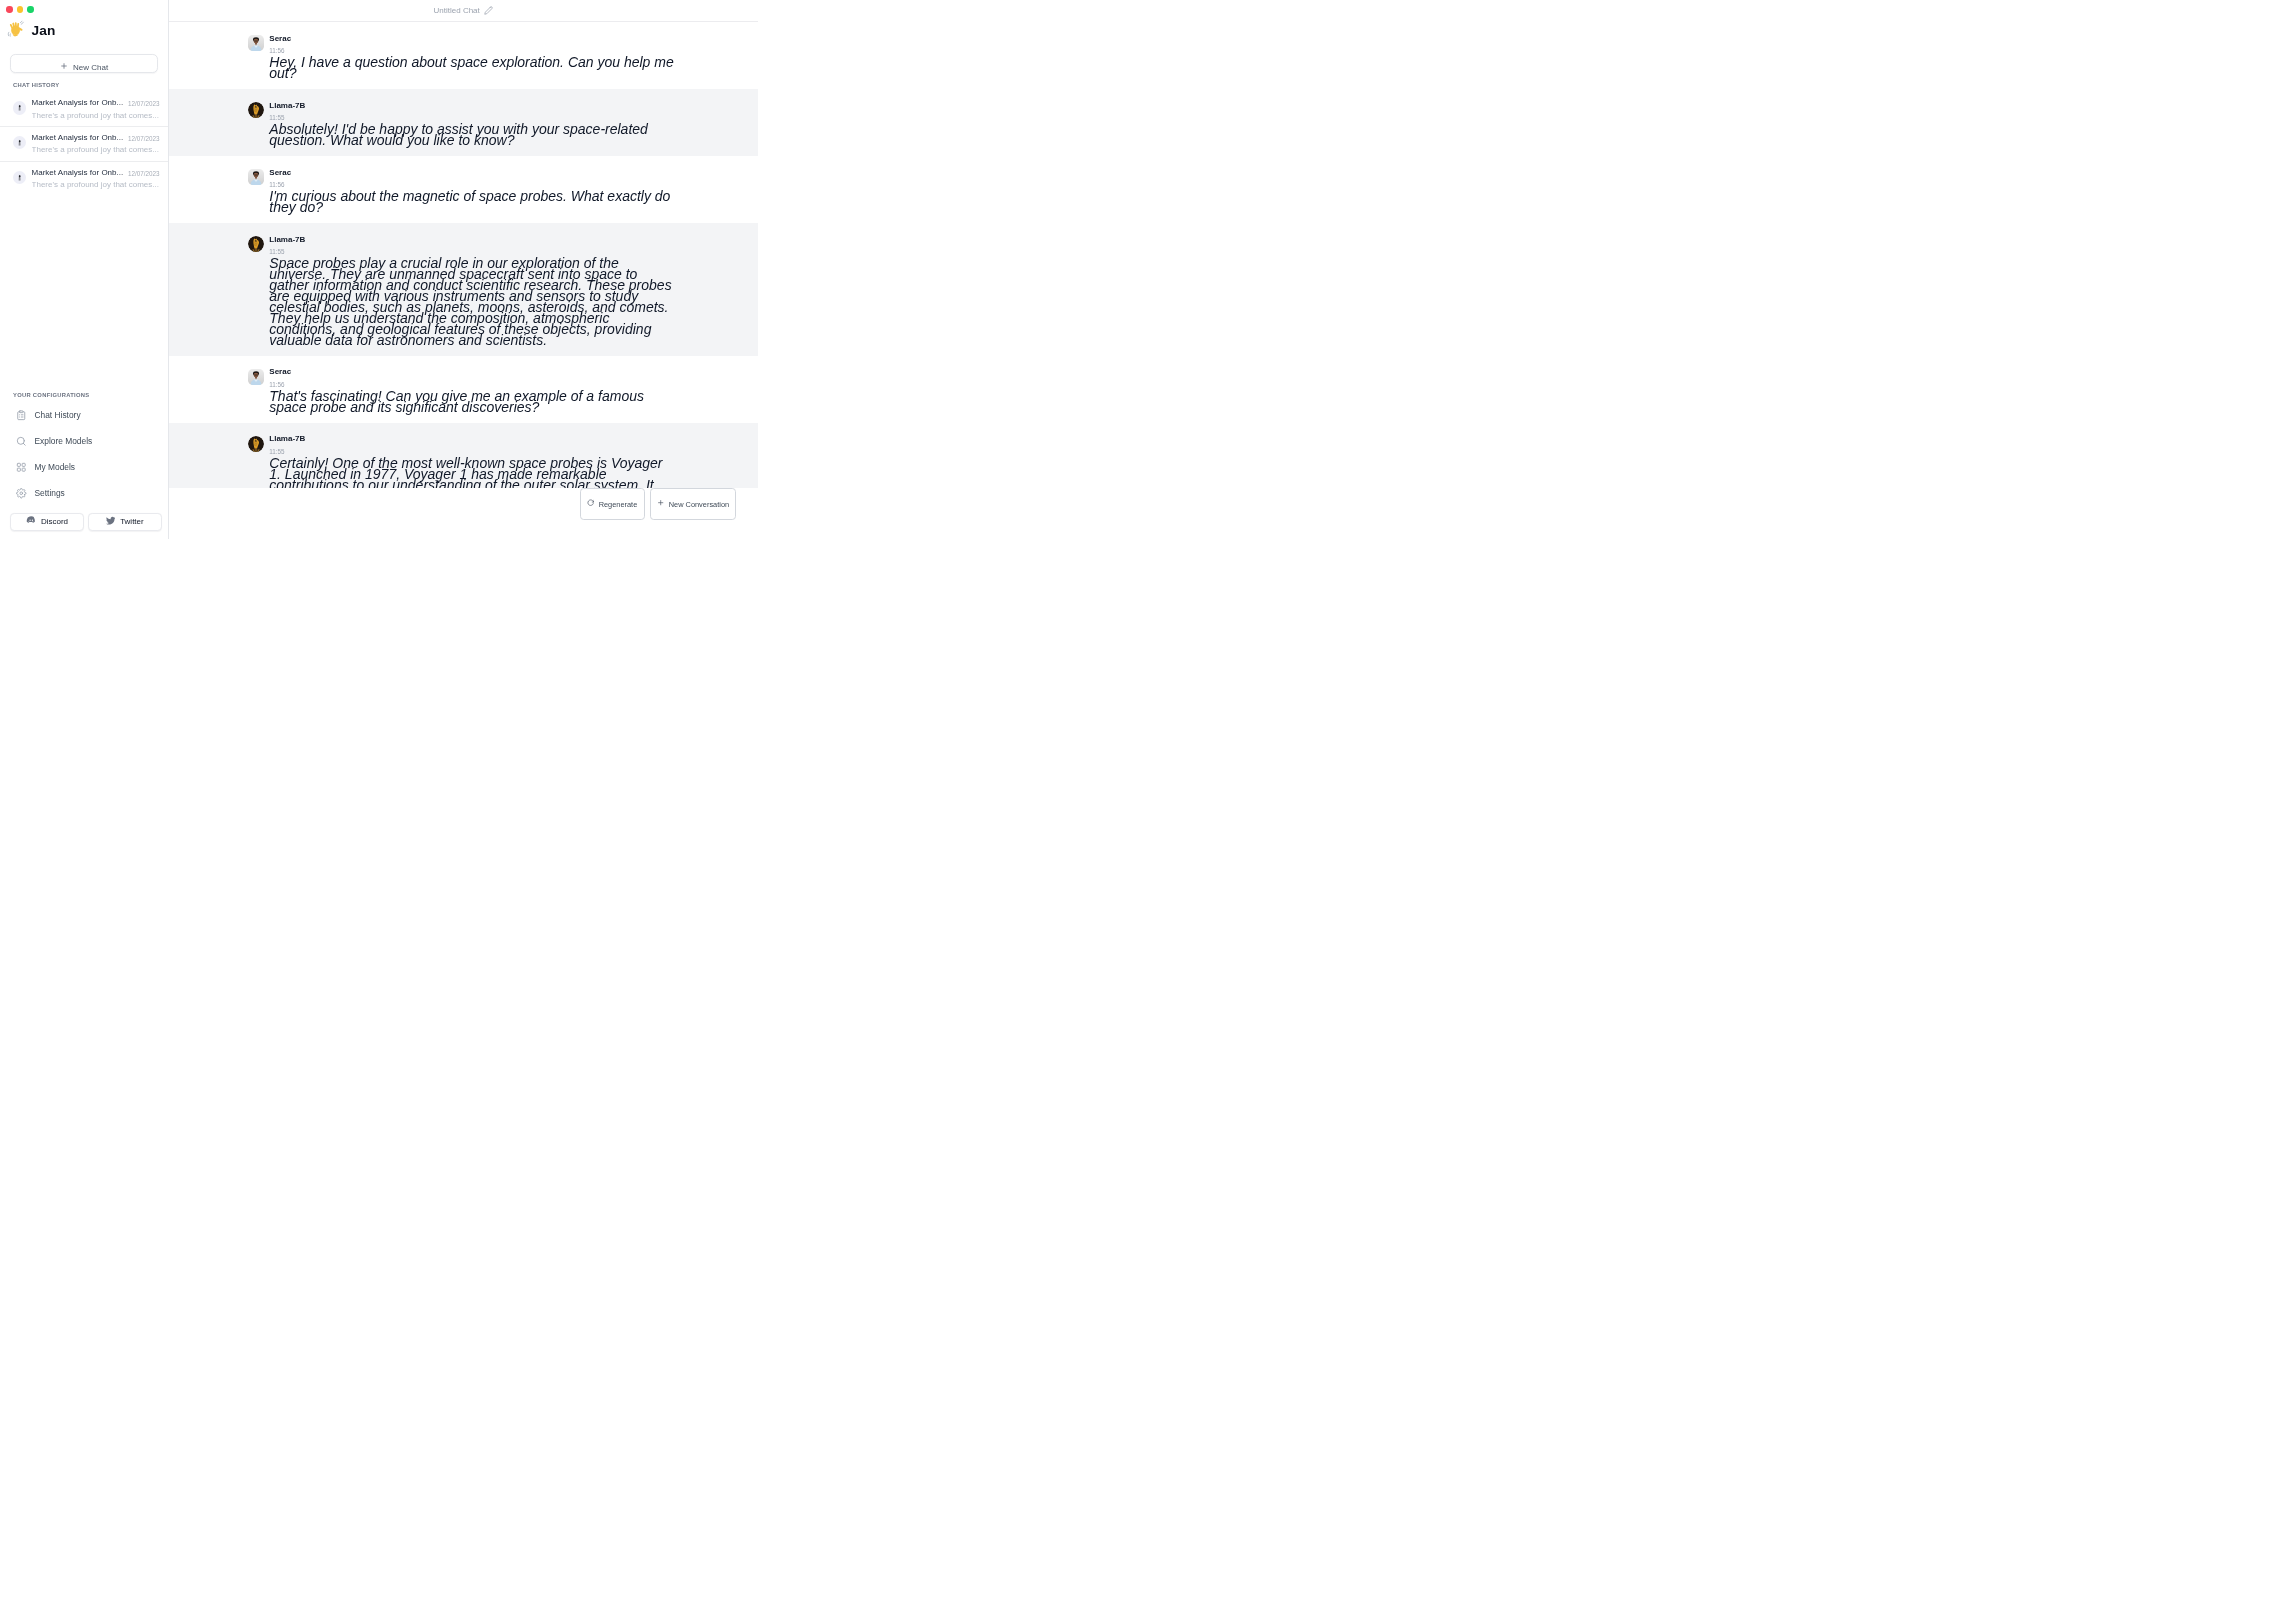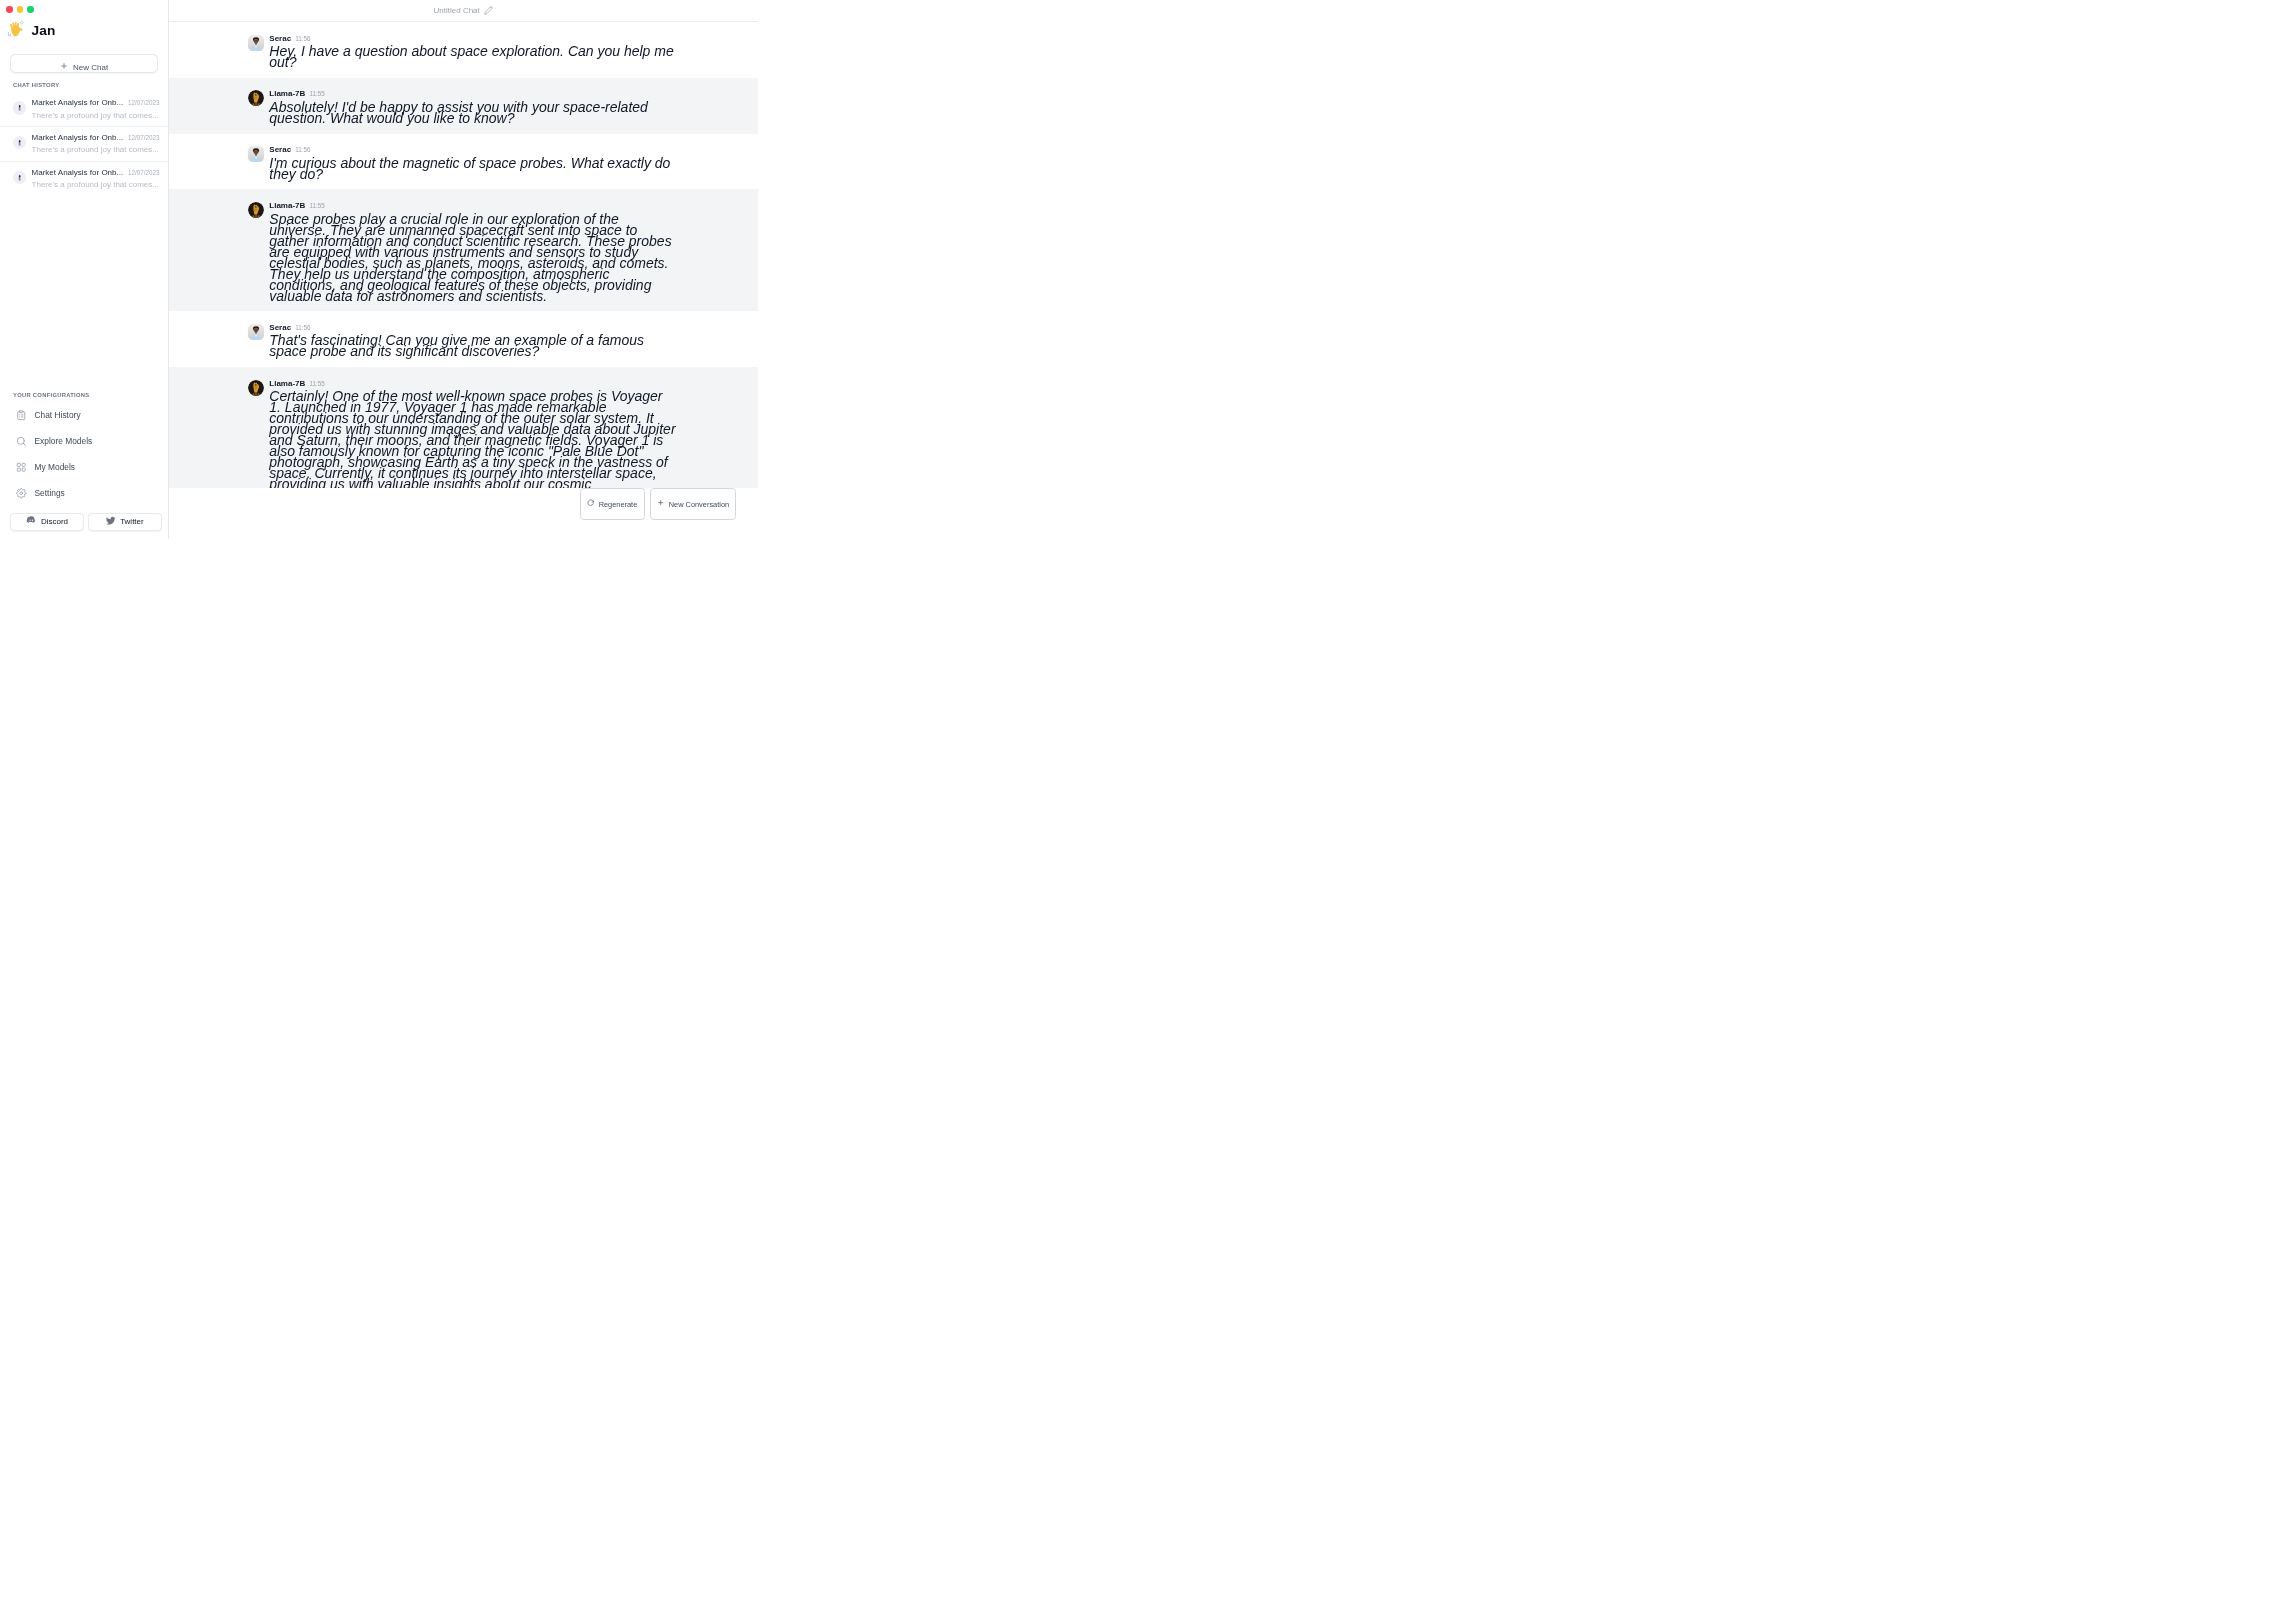--- a/index.html
+++ b/index.html
@@ -20,21 +20,21 @@
     box-shadow:0 0.5px 1.1px rgba(16,24,40,.04); font-family:inherit; }
   .new-chat svg { stroke:#6B7280; }
   .section-label { font-size:5.8px; font-weight:700; letter-spacing:0.3px;
     color:#6B7280; margin:8.4px 0 4.2px 13px; }
   .history { }
   .h-item { display:flex; gap:5.3px; padding:6.3px 8.4px 6.3px 12.6px; cursor:pointer; }
   .h-item + .h-item { border-top:0.5px solid #ECEDEF; }
   .h-avatar { width:13.7px; height:13.7px; min-width:13.7px; border-radius:50%;
     background:#EDEEF7; display:flex; align-items:center; justify-content:center; margin-top:2.6px; }
   .h-main { flex:1; min-width:0; }
-  .h-top { display:flex; align-items:center; }
+  .h-top { display:flex; align-items:flex-end; }
   .h-title { font-size:8px; color:#273142; white-space:nowrap; overflow:hidden; flex:1; }
   .h-date { font-size:6.3px; color:#A8AEB8; margin-left:4.2px; }
   .h-prev { font-size:8px; color:#B6BCC6; margin-top:3.2px; white-space:nowrap; overflow:hidden; }
   .side-spacer { flex:1; }
   .nav { }
   .nav-item { display:flex; align-items:center; gap:8px; padding-left:16px;
     height:26px; font-size:8.4px; color:#3F4A57; cursor:pointer; }
   .nav-icon { width:10.5px; height:10.5px; display:flex; }
   .nav-icon svg { stroke:#9CA3AF; }
   .footer { display:flex; gap:4.2px; padding:6.3px 6.3px 8.4px 10px; }
@@ -53,21 +53,21 @@
   .pencil svg { stroke:#9CA3AF; }
 
   .messages { flex:1; overflow:hidden; }
   .msg-row { display:flex; gap:5.3px; padding:11.6px 82px 9.5px 79px; background:#fff; }
   .msg-row.alt { background:#F3F4F6; }
   .msg-avatar { width:16px; height:16px; min-width:16px; margin-top:1.1px;
     border-radius:4.7px; overflow:hidden; }
   .msg-row.alt .msg-avatar { border-radius:50%; }
   .msg-avatar svg { display:block; }
   .msg-body { flex:1; min-width:0; }
-  .msg-head { display:flex; align-items:baseline; gap:4.2px; }
+  .msg-head { display:flex; align-items:baseline; gap:4.2px;flex-direction:column; }
   .msg-author { font-size:8px; font-weight:700; color:#111827; }
   .msg-time { font-size:6.3px; color:#9CA3AF; }
   .msg-text { margin-top:3.7px; font-size:14px; line-height:11px; color:#101828; max-width:409px;font-style:italic; }
   .msg-stats { display:flex; gap:9.5px; margin-top:7.4px; font-size:7.4px; color:#6B7280; }
 
   .composer { padding:0 21.6px 12.6px 22.6px; }
   .composer-actions { display:flex; justify-content:flex-end; gap:5.3px; margin-bottom:6.3px; }
   .action-btn { height:32px; padding:0 6.3px; border:0.5px solid #D3D7DD; border-radius:3.7px;
     background:#fff; display:inline-flex; align-items:center; gap:4.2px; font-size:7.4px;
     color:#3F4A57; cursor:pointer; font-family:inherit; }

